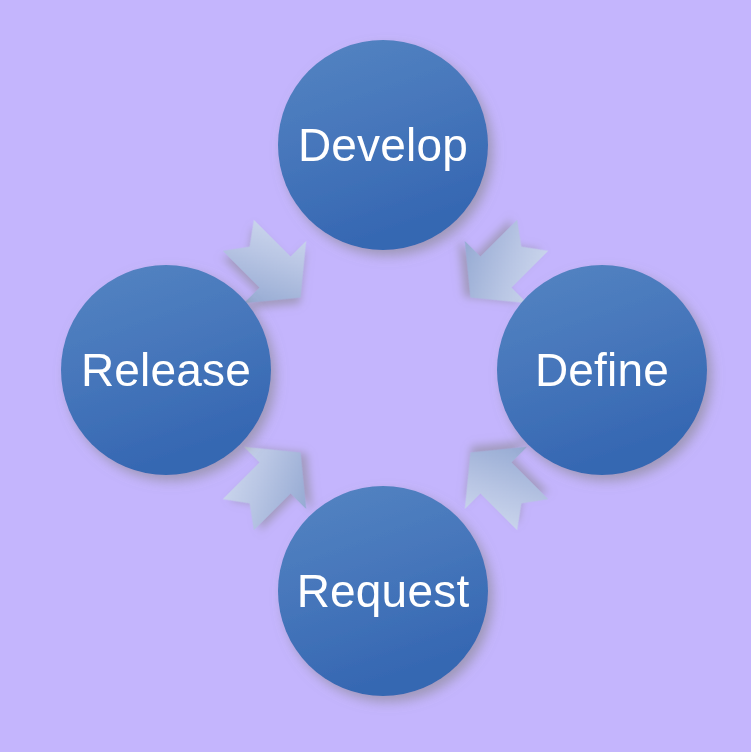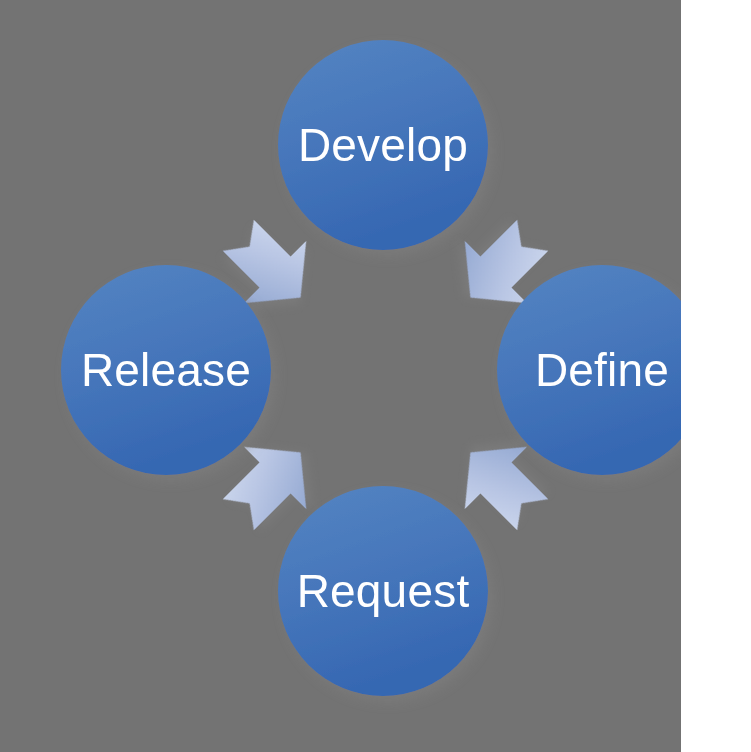--- a/index.html
+++ b/index.html
@@ -6,23 +6,23 @@
   html, body {
     margin: 0;
     padding: 0;
     background: #ffffff;
   }
   body {
     font-family: "Liberation Sans", sans-serif;
   }
   #canvas {
     position: relative;
-    width: 681px;
+    width: 751px;
     height: 752px;
-    background: #737373;
+    background: #c4b5fd;
     overflow: hidden;
   }
   #diagram-svg {
     position: absolute;
     left: 0;
     top: 0;
     width: 751px;
     height: 752px;
     display: block;
   }

